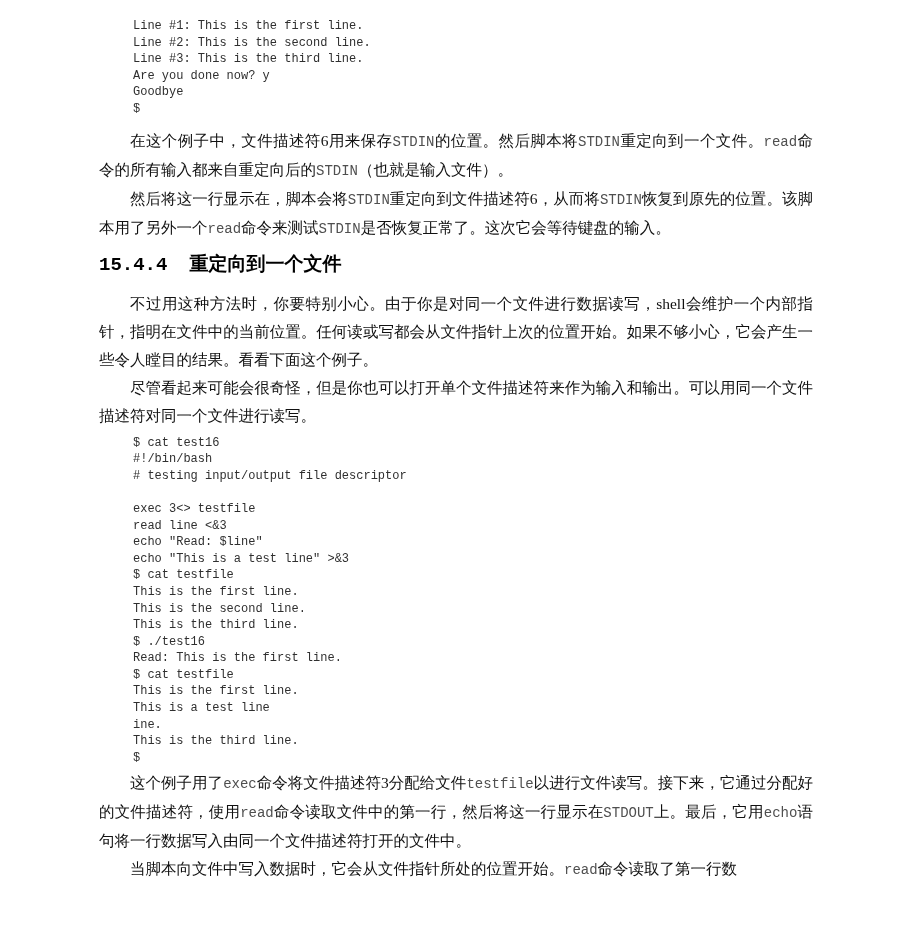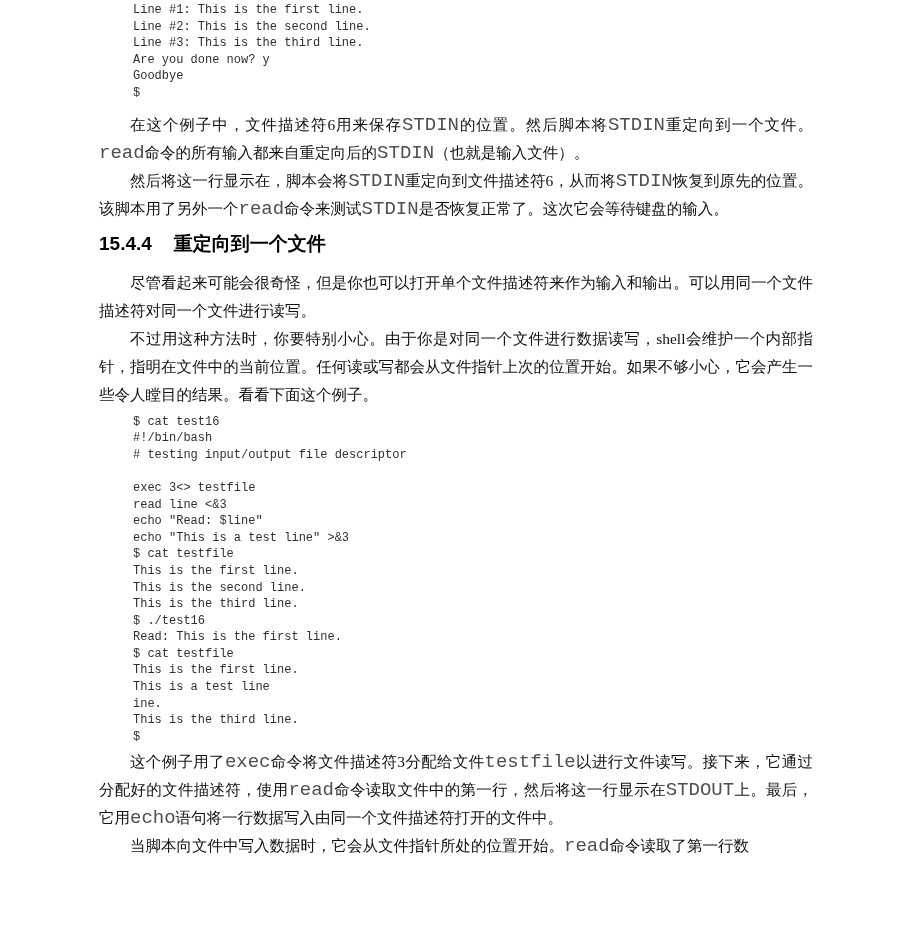--- a/index.html
+++ b/index.html
@@ -3,21 +3,21 @@
 <meta charset="utf-8">
 <style>
   * { margin: 0; padding: 0; box-sizing: border-box; }
   html, body { background: #ffffff; }
   .page {
     position: relative;
     width: 911px;
     height: 925px;
     background: #ffffff;
     overflow: hidden;
-    padding: 0 98px 0 99px;
+    padding: 16px 98px 0 99px;
     font-family: "Liberation Serif", serif;
     color: #111111;
   }
   .code {
     font-family: "Liberation Mono", "DejaVu Sans Mono", monospace;
     font-size: 12px;
     line-height: 16.6px;
     color: #2f2f2f;
     white-space: pre;
     padding-left: 34px;
@@ -30,33 +30,33 @@
     text-align: justify;
     text-indent: 2em;
     color: #111111;
   }
   .paras-block { margin-top: 9px; }
   .paras-block.tight { margin-top: 3px; }
   .seg-cn { font-family: Liberation Serif, serif; }
   .seg-latin { font-family: "Liberation Serif", serif; }
   .seg-mono {
     font-family: "Liberation Mono", "DejaVu Sans Mono", monospace;
-    font-size: 19px;
+    font-size: 14px;
     color: #4f4f4f;
   }
   .heading {
     margin-top: 8px;
     margin-bottom: 12px;
     font-family: "Liberation Sans", sans-serif;
     font-weight: bold;
     font-size: 19px;
     line-height: 26px;
     color: #000000;
   }
-  .heading .sec-num { margin-right: 22px; }
+  .heading .sec-num { margin-right: 22px; font-family: Liberation Mono, monospace; }
 </style>
 </head>
 <body>
 
 <div class="page">
 
   <pre class="code top">Line #1: This is the first line.
 Line #2: This is the second line.
 Line #3: This is the third line.
 Are you done now? y
@@ -66,22 +66,22 @@
   <div class="paras-block">
       <p class="para"><span class="seg-cn">在这个例子中，文件描述符6用来保存</span><span class="seg-mono">STDIN</span><span class="seg-cn">的位置。然后脚本将</span><span class="seg-mono">STDIN</span><span class="seg-cn">重定向到一个文件。</span><span class="seg-mono">read</span><span class="seg-cn">命令的所有输入都来自重定向后的</span><span class="seg-mono">STDIN</span><span class="seg-cn">（也就是输入文件）。</span></p>
       <p class="para"><span class="seg-cn">然后将这一行显示在，脚本会将</span><span class="seg-mono">STDIN</span><span class="seg-cn">重定向到文件描述符6，从而将</span><span class="seg-mono">STDIN</span><span class="seg-cn">恢复到原先的位置。该脚本用了另外一个</span><span class="seg-mono">read</span><span class="seg-cn">命令来测试</span><span class="seg-mono">STDIN</span><span class="seg-cn">是否恢复正常了。这次它会等待键盘的输入。</span></p>
     </div>
 
   <h3 class="heading">
     <span class="sec-num">15.4.4</span><span>重定向到一个文件</span>
   </h3>
 
   <div class="paras-block" style="margin-top:0;">
+      <p class="para"><span class="seg-cn">不过用这种方法时，你要特别小心。由于你是对同一个文件进行数据读写，</span><span class="seg-latin">shell</span><span class="seg-cn">会维护一个内部指针，指明在文件中的当前位置。任何读或写都会从文件指针上次的位置开始。如果不够小心，它会产生一些令人瞠目的结果。看看下面这个例子。</span></p>
       <p class="para"><span class="seg-cn">尽管看起来可能会很奇怪，但是你也可以打开单个文件描述符来作为输入和输出。可以用同一个文件描述符对同一个文件进行读写。</span></p>
-      <p class="para"><span class="seg-cn">不过用这种方法时，你要特别小心。由于你是对同一个文件进行数据读写，</span><span class="seg-latin">shell</span><span class="seg-cn">会维护一个内部指针，指明在文件中的当前位置。任何读或写都会从文件指针上次的位置开始。如果不够小心，它会产生一些令人瞠目的结果。看看下面这个例子。</span></p>
     </div>
 
   <pre class="code example">$ cat test16
 #!/bin/bash
 # testing input/output file descriptor
 
 exec 3&lt;&gt; testfile
 read line &lt;&amp;3
 echo "Read: $line"
 echo "This is a test line" &gt;&amp;3

